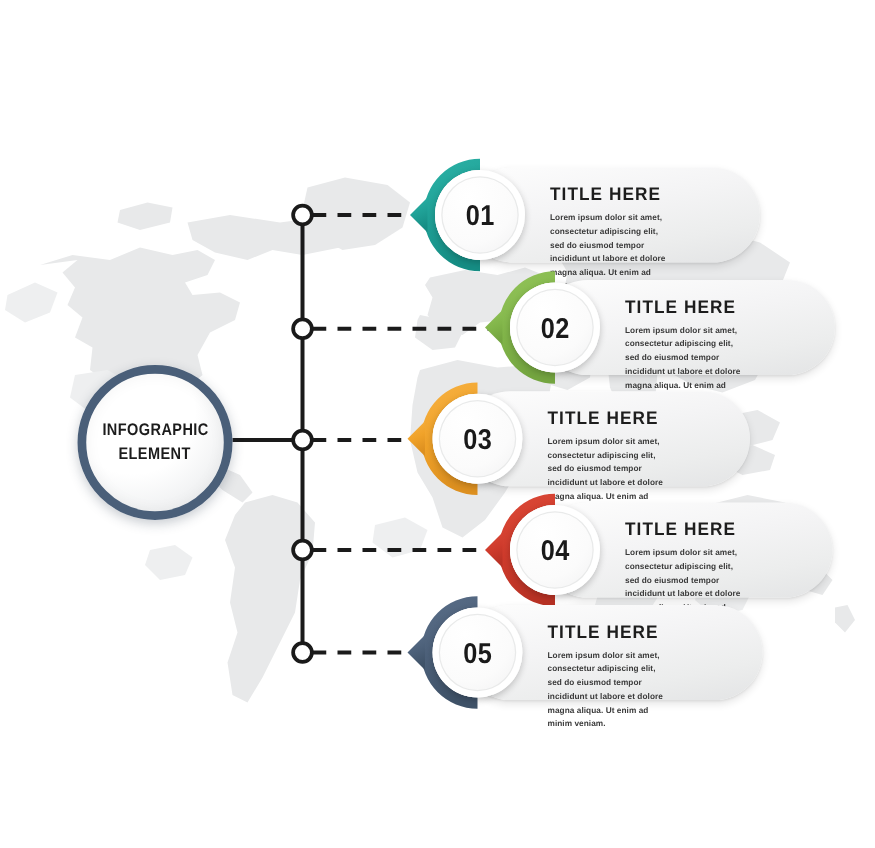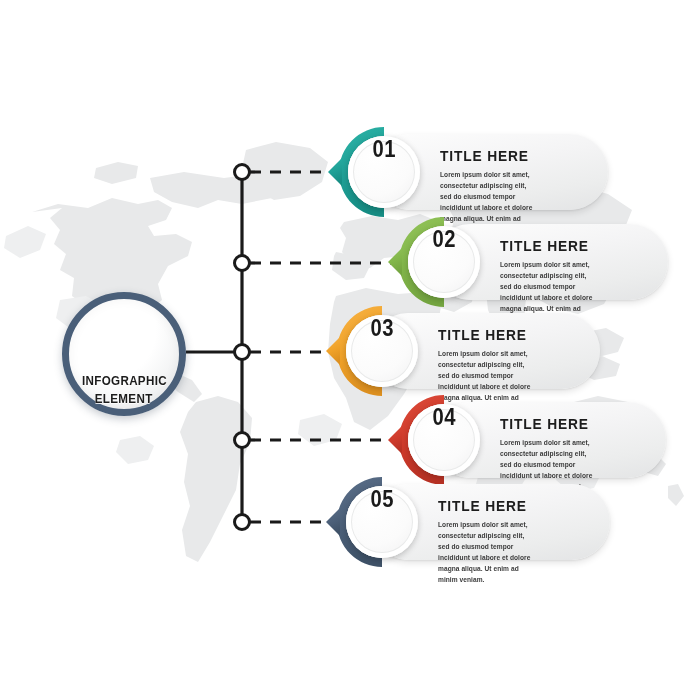--- a/index.html
+++ b/index.html
@@ -44,21 +44,21 @@
     width: 124px;
     height: 124px;
     border-radius: 50%;
     background:
       radial-gradient(circle at 34% 28%, #ffffff 0%, #ffffff 46%, #f2f3f4 72%, #e6e8ea 100%);
     border: 7px solid #4a5f79;
     box-shadow: 0 3px 9px rgba(40,55,75,.26), inset 0 0 12px rgba(0,0,0,.05);
     display: flex;
     flex-direction: column;
     align-items: center;
-    justify-content: flex-end;
+    justify-content: center;
     text-align: center;
   }
   .hub-line {
     font-size: 13.5px;
     font-weight: bold;
     letter-spacing: .4px;
     color: #1c1c1c;
     line-height: 1.38;
     transform: scaleX(.86);
     text-shadow: 0 1px 0 rgba(255,255,255,.8);
@@ -95,20 +95,21 @@
   .disc {
     position: absolute;
     left: 16px;
     top: 16px;
     width: 72px;
     height: 72px;
     border-radius: 50%;
     background: radial-gradient(circle at 36% 30%, #ffffff 0%, #fbfbfb 55%, #eeeeef 100%);
     box-shadow: 0 2px 6px rgba(0,0,0,.22), inset 0 0 0 5px #ffffff, inset 0 0 0 6px #e9eaea;
     display: flex;
+    align-items: center;
     justify-content: center;
   }
   .disc span {
     font-size: 23px;
     font-weight: bold;
     color: #1a1a1a;
     letter-spacing: .5px;
     transform: scaleX(.88);
     text-shadow: 0 1px 0 rgba(255,255,255,.75);
   }

